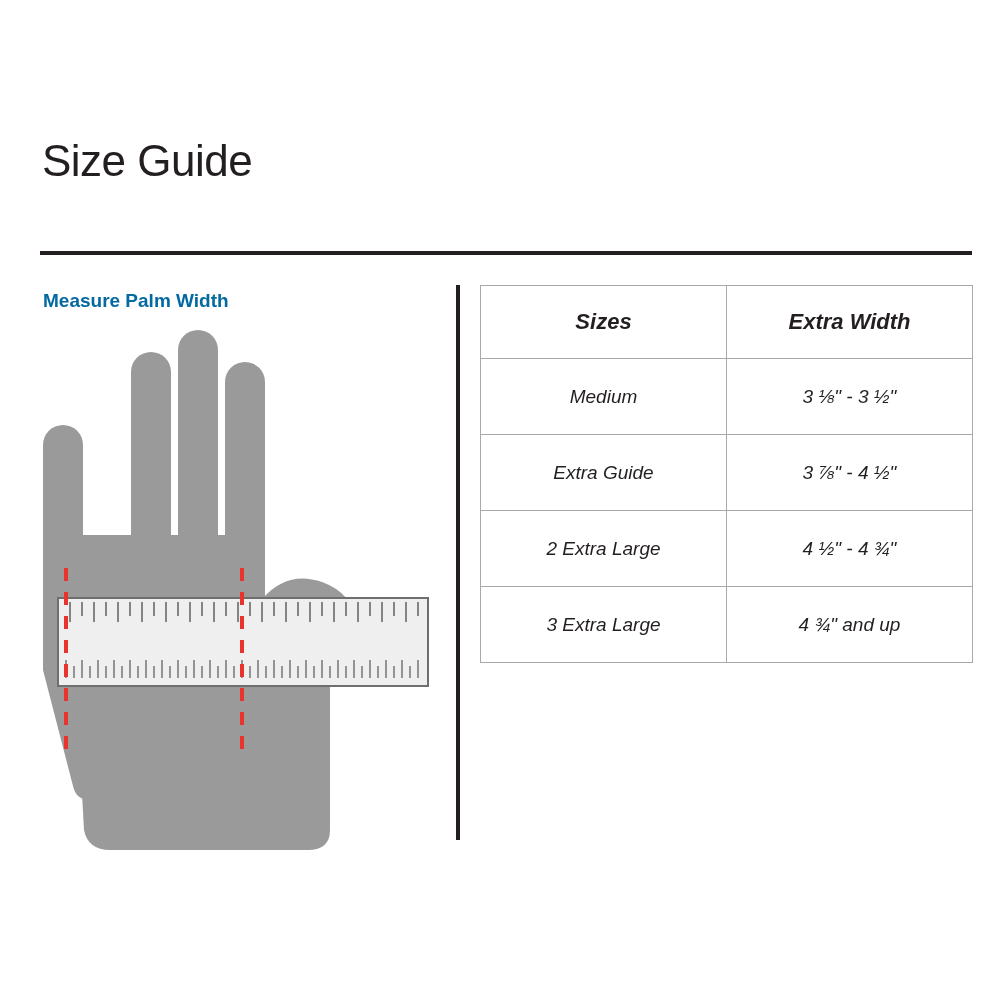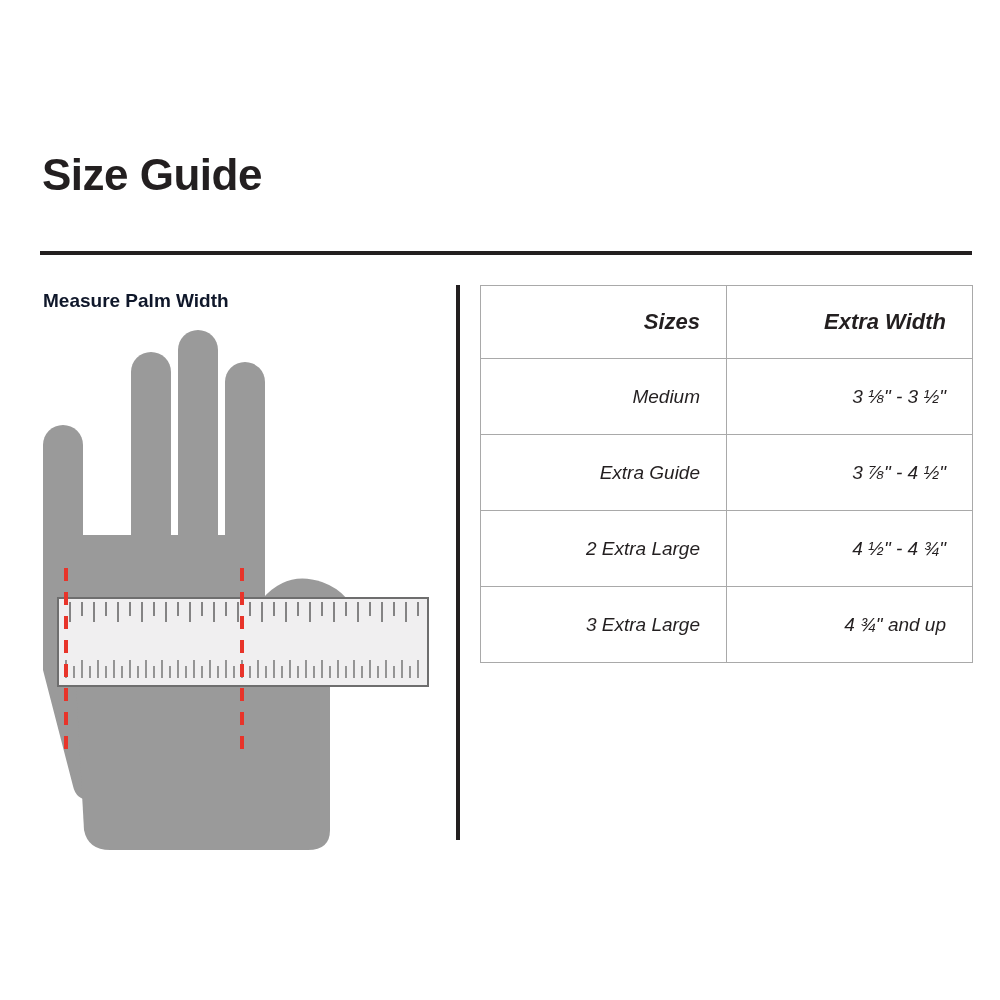--- a/index.html
+++ b/index.html
@@ -19,43 +19,43 @@
   .page {
     position: absolute;
     left: 0; top: 0;
     width: 1000px;
     height: 1000px;
   }
 
   .title {
     position: absolute;
     left: 42px;
-    top: 150px;
+    top: 136px;
     font-size: 44px;
-    font-weight: bold;
+    font-weight: normal;
     letter-spacing: -0.5px;
     color: #231f20;
   }
 
   .title-rule {
     position: absolute;
     left: 40px;
     top: 251px;
     width: 932px;
     height: 4px;
     background: #231f20;
   }
 
   .subtitle {
     position: absolute;
     left: 43px;
     top: 290px;
     font-size: 19px;
     font-weight: bold;
-    color: #0f172a;
+    color: #0369a1;
   }
 
   
   .v-divider {
     position: absolute;
     left: 456px;
     top: 285px;
     width: 4px;
     height: 555px;
     background: #231f20;
@@ -77,21 +77,21 @@
     left: 480px;
     top: 285px;
     width: 492px;
     border-collapse: collapse;
     table-layout: fixed;
   }
   .size-table td, .size-table th {
     border: 1px solid #a9a9a9;
     height: 75px;
     padding: 0 26px;
-    text-align: right;
+    text-align: center;
     font-style: italic;
     font-size: 19px;
     font-weight: normal;
     color: #231f20;
     vertical-align: middle;
   }
   .size-table th {
     font-weight: bold;
     font-size: 22px;
     height: 72px;

